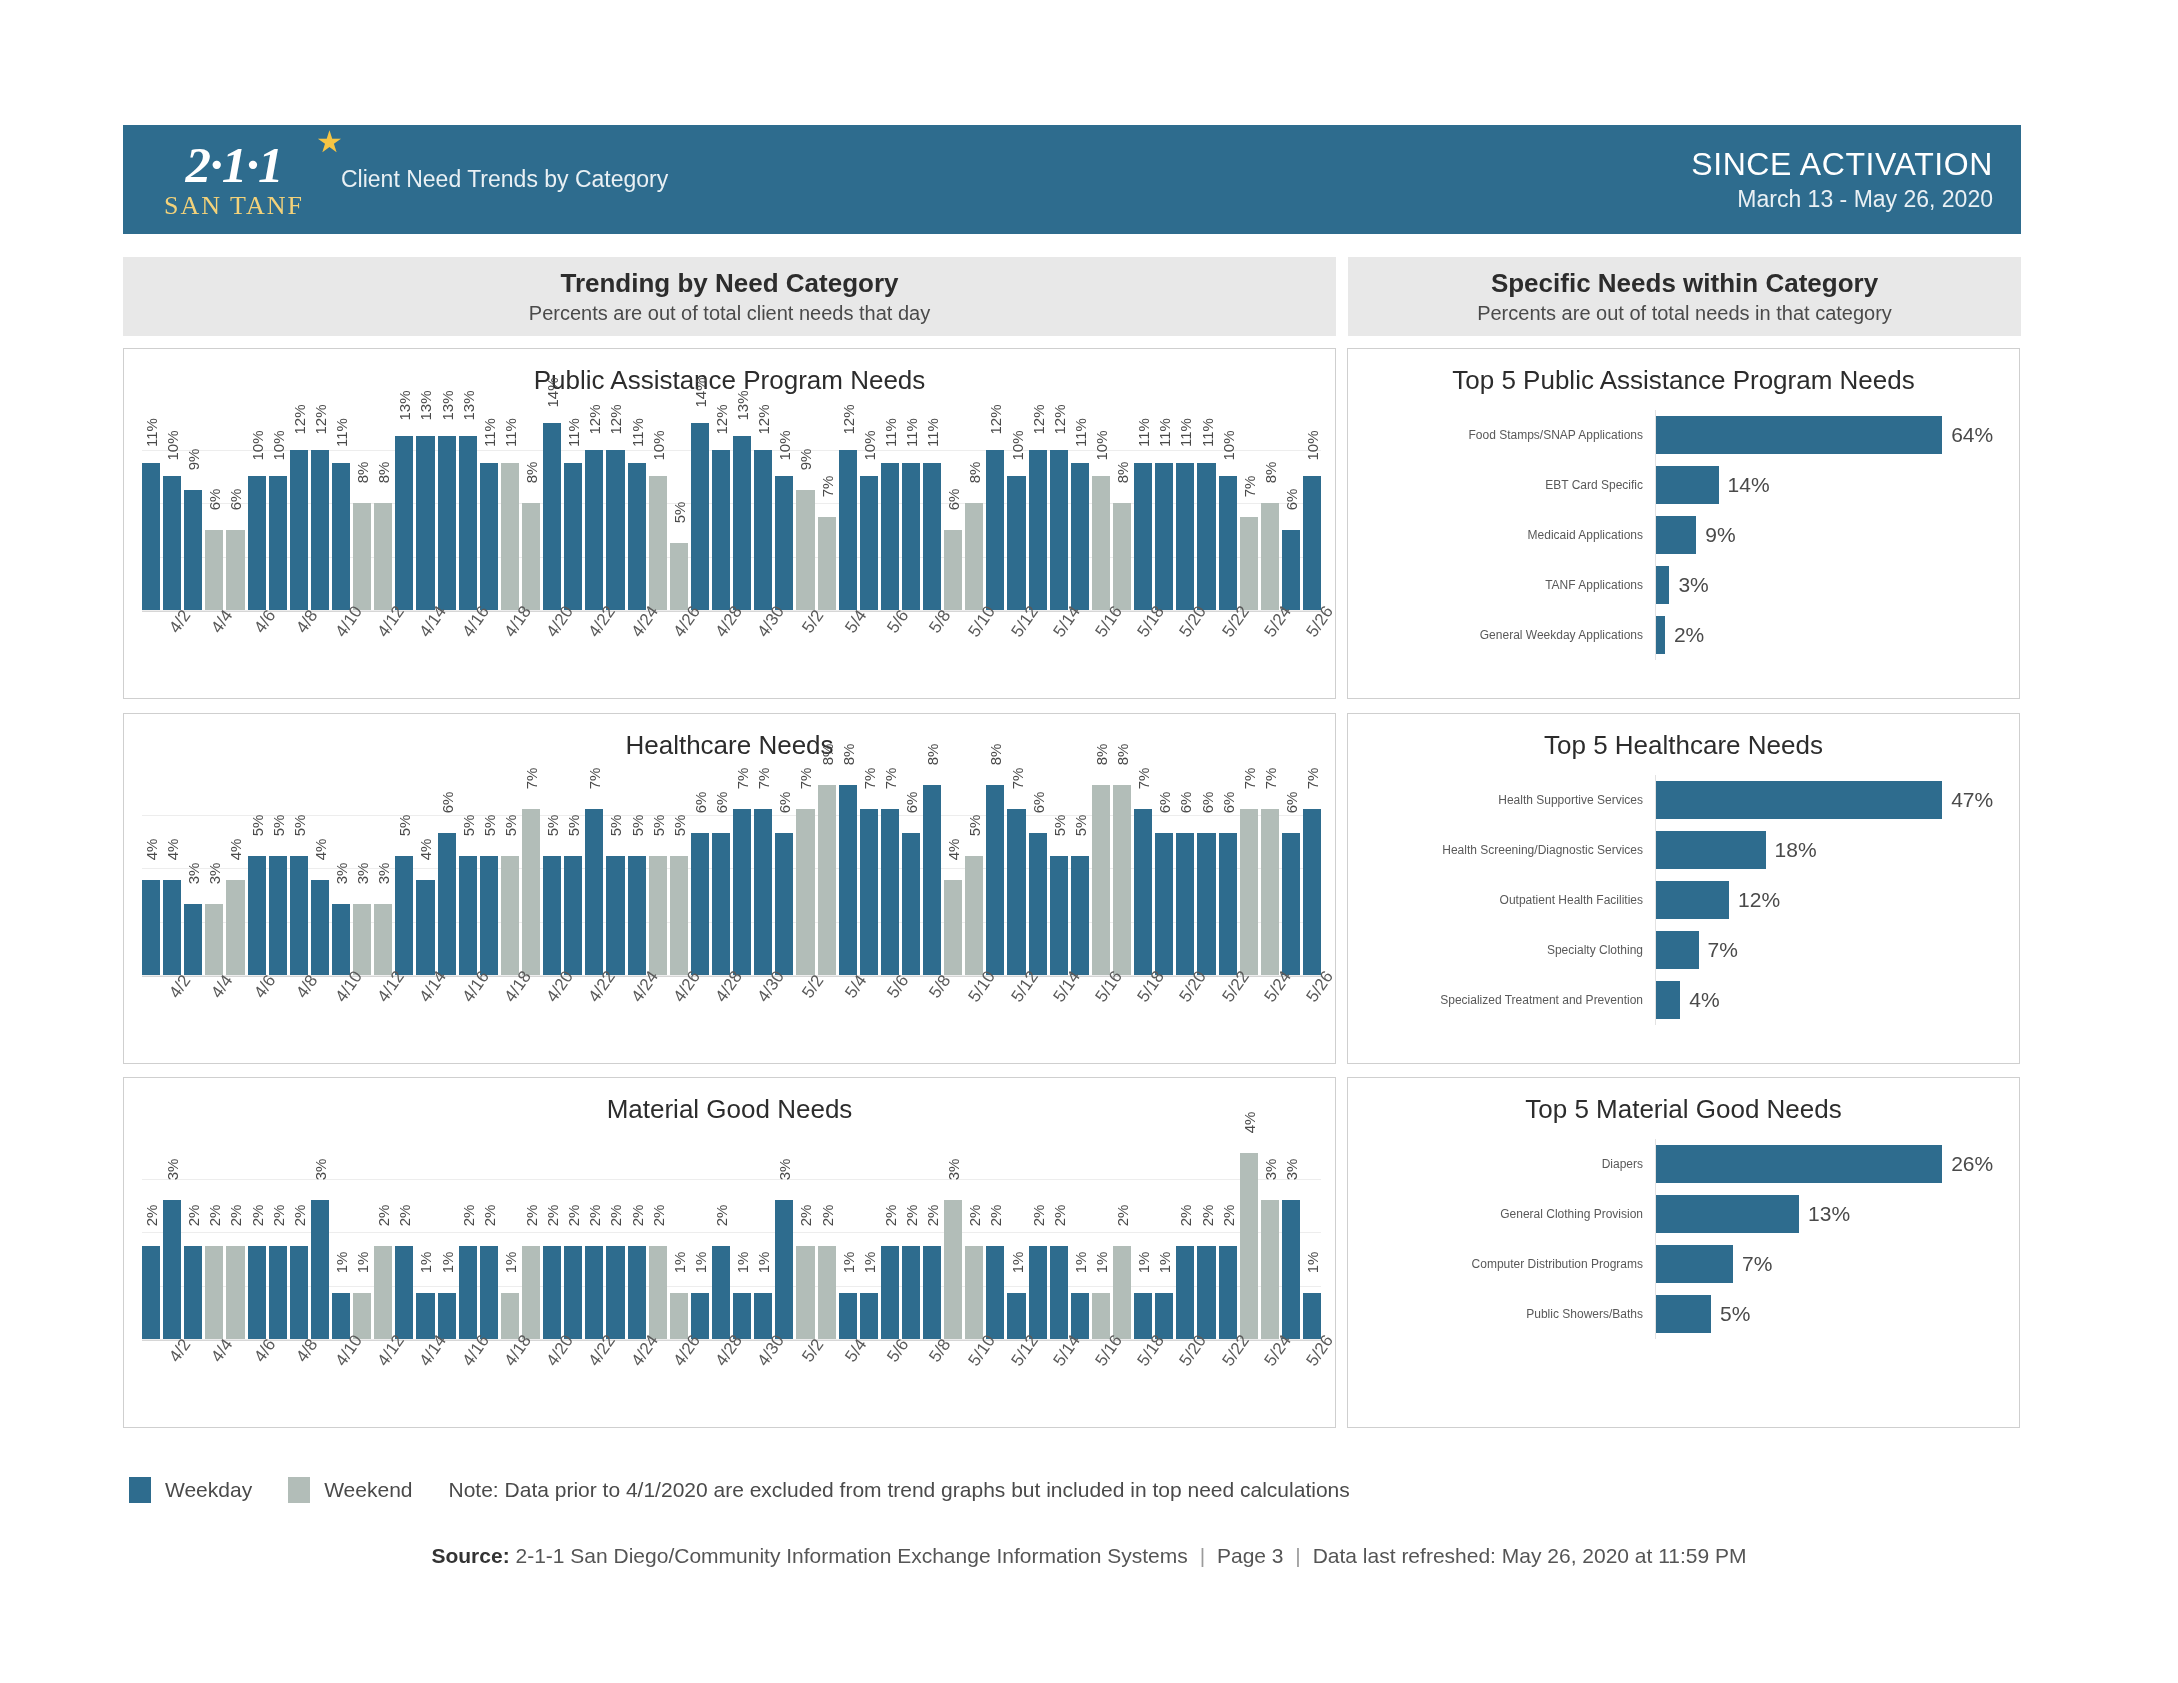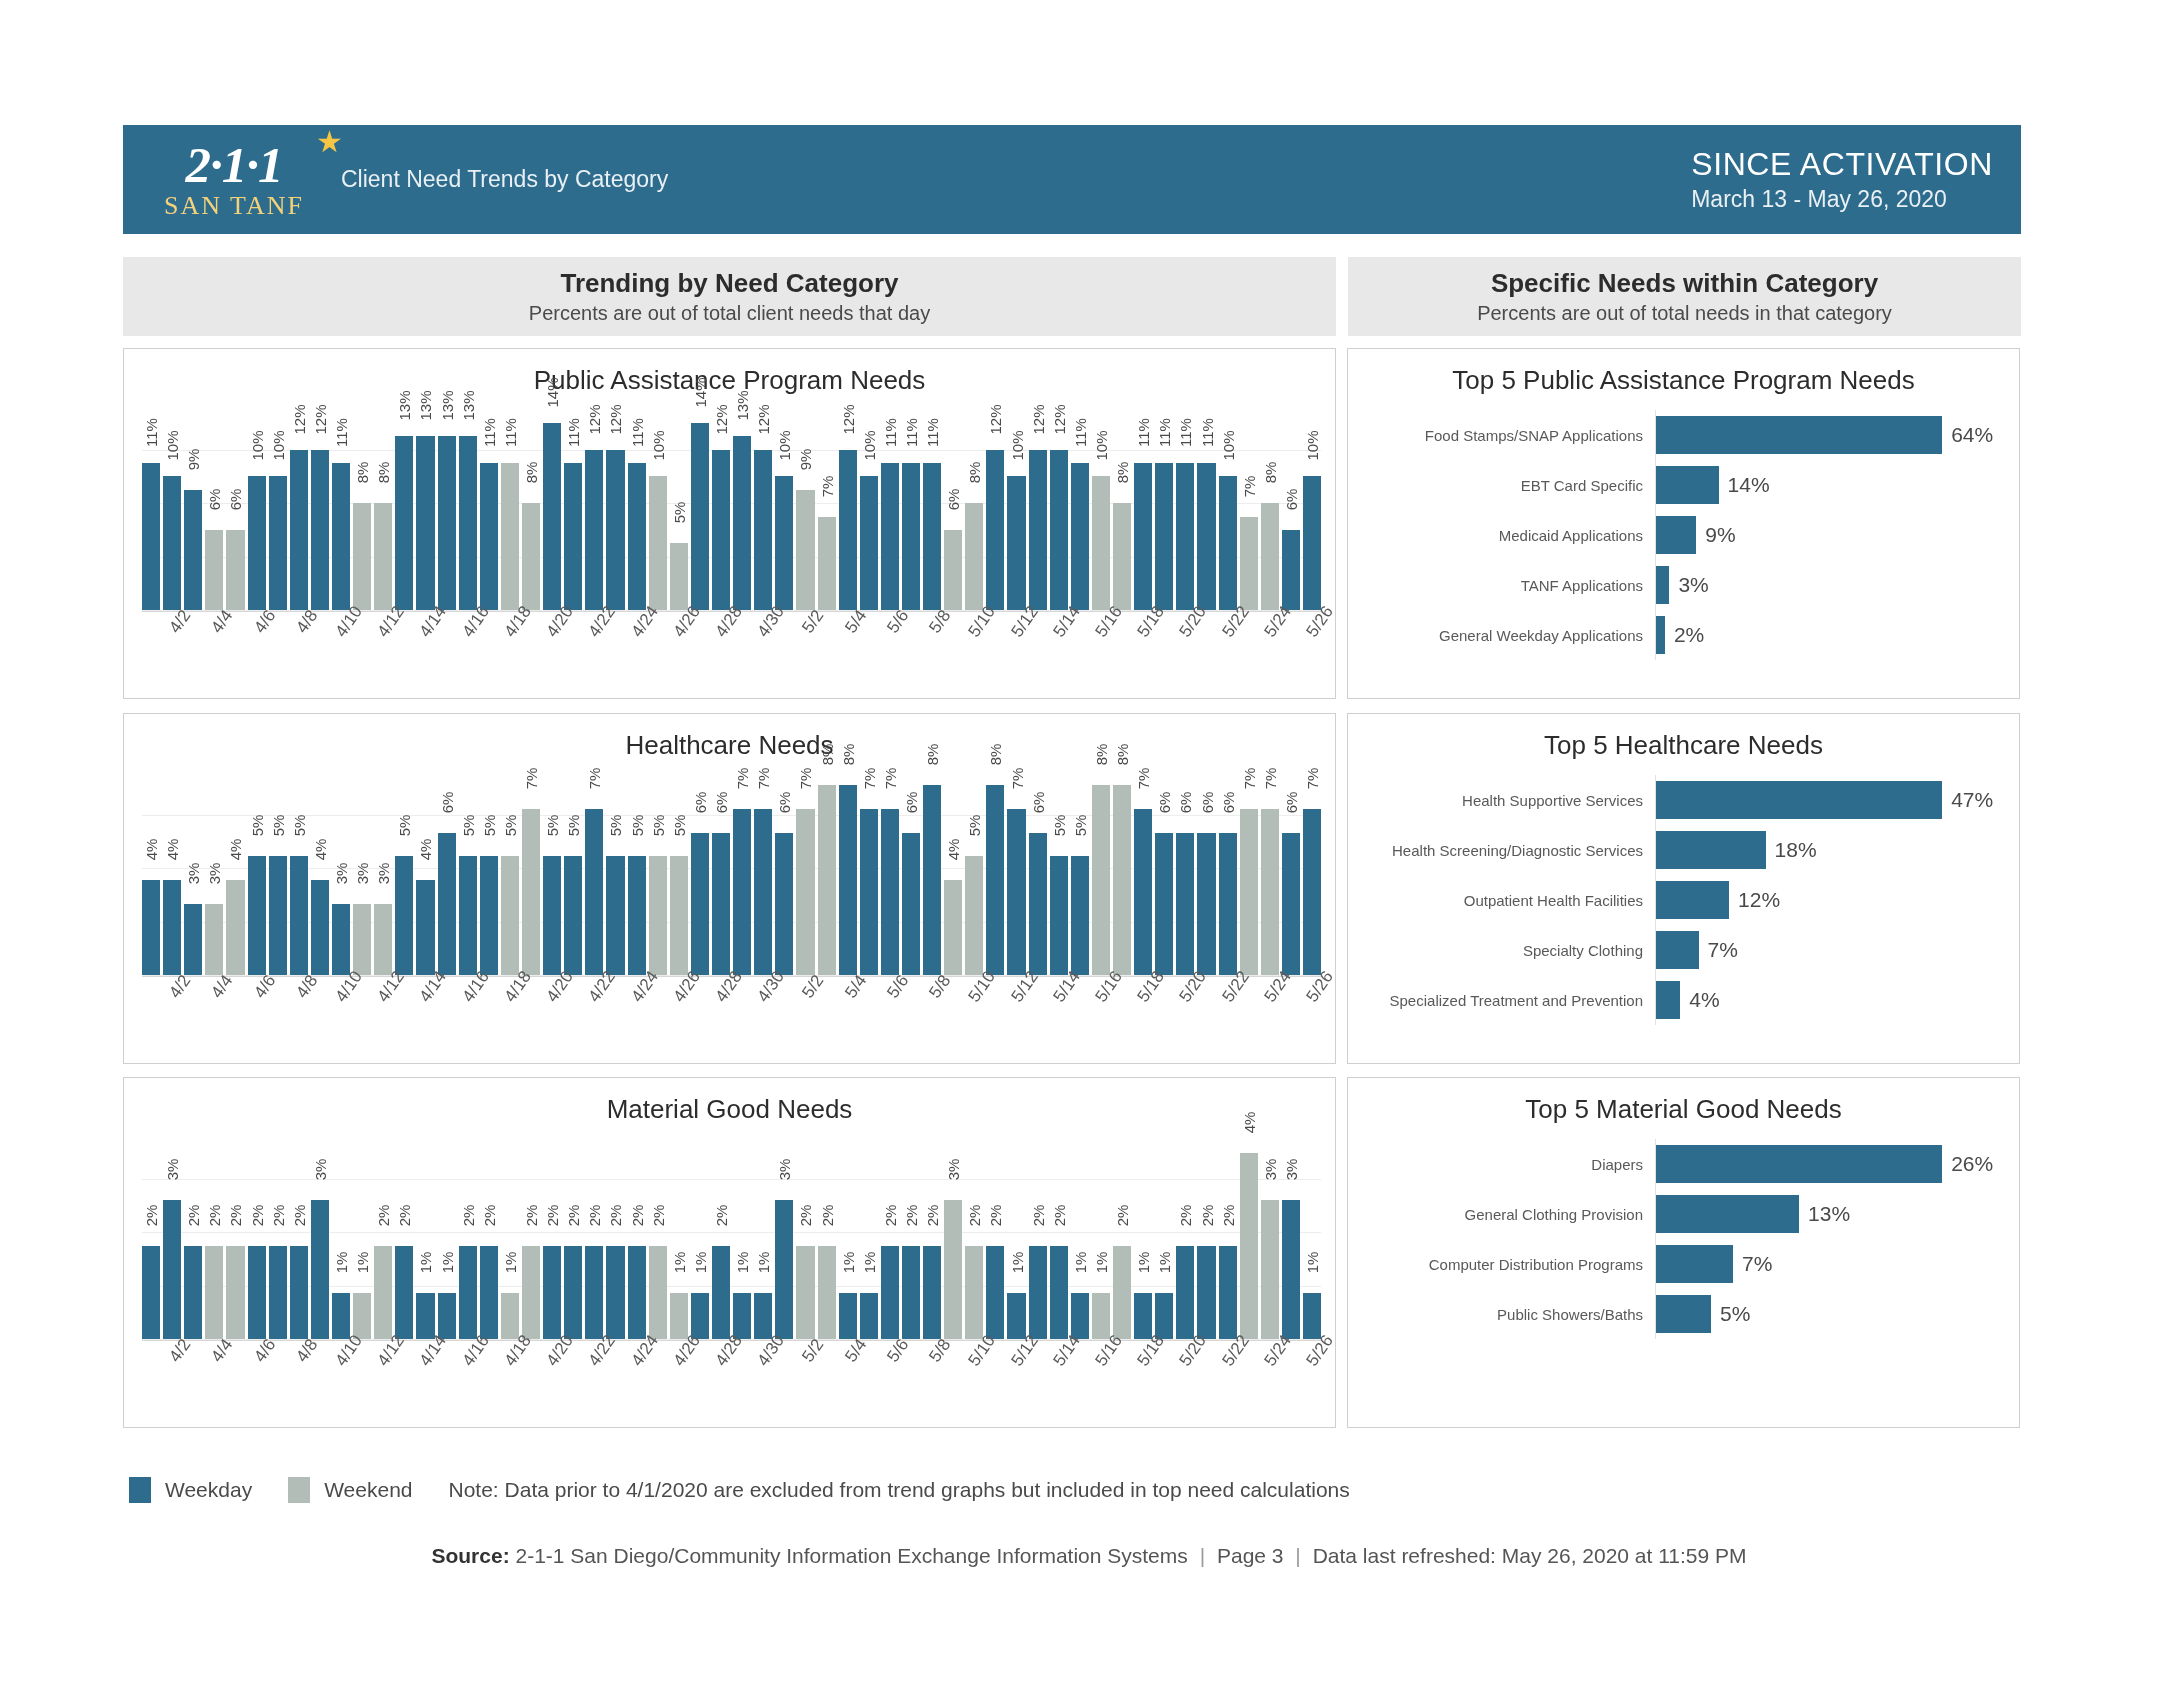--- a/index.html
+++ b/index.html
@@ -39,21 +39,21 @@
     font-family: "Liberation Serif", serif;
     font-size: 26px; color: #f3d27a; letter-spacing: 2px;
     line-height: 1; margin-top: 2px;
   }
   .title-block { display: flex; flex-direction: column; justify-content: center; }
   .main-title {
     font-size: 31px; font-weight: bold; color: #ffffff; letter-spacing: 0.2px;
     line-height: 1.25;
   }
   .sub-title { font-size: 23px; color: #e9f0f4; line-height: 1.35; font-weight: 400; }
-  .header-right { display: flex; flex-direction: column; justify-content: center; padding-right: 10px; }
+  .header-right { text-align: right; display: flex; flex-direction: column; justify-content: center; padding-right: 10px; }
   .since { font-size: 32px; color: #ffffff; letter-spacing: 0.6px; line-height: 1.25; }
   .daterange { font-size: 23px; color: #e9f0f4; line-height: 1.35; }
 
   
   .banners { position: absolute; left: 123px; top: 257px; width: 1898px; display: flex; gap: 12px; }
   .banner {
     background: #e8e8e8; height: 79px;
     display: flex; flex-direction: column; align-items: center; justify-content: center;
   }
   .banner.left { width: 1213px; }
@@ -111,21 +111,21 @@
 
   
   .top-panel { left: 1347px; width: 673px; height: 351px; }
   .top-panel.t1 { top: 348px; }
   .top-panel.t2 { top: 713px; }
   .top-panel.t3 { top: 1077px; }
   .top5-rows { margin-top: 14px; padding: 0 14px 0 10px; }
   .top5-row { display: flex; align-items: center; height: 50px; }
   .top5-label {
     width: 297px; text-align: right; padding-right: 12px;
-    font-size: 15px; color: #595959; white-space: nowrap; overflow: visible;
+    font-size: 12px; color: #595959; white-space: nowrap; overflow: visible;
   }
   .top5-barwrap { flex: 1; display: flex; align-items: center; height: 100%; border-left: 1px solid #e2e2e2; }
   .top5-bar { height: 38px; background: #2e6c8e; }
   .top5-val { font-size: 21px; color: #4a4a4a; margin-left: 9px; white-space: nowrap; }
 
   
   .legend-row {
     position: absolute; left: 129px; top: 1477px;
     display: flex; align-items: center; gap: 14px;
   }

